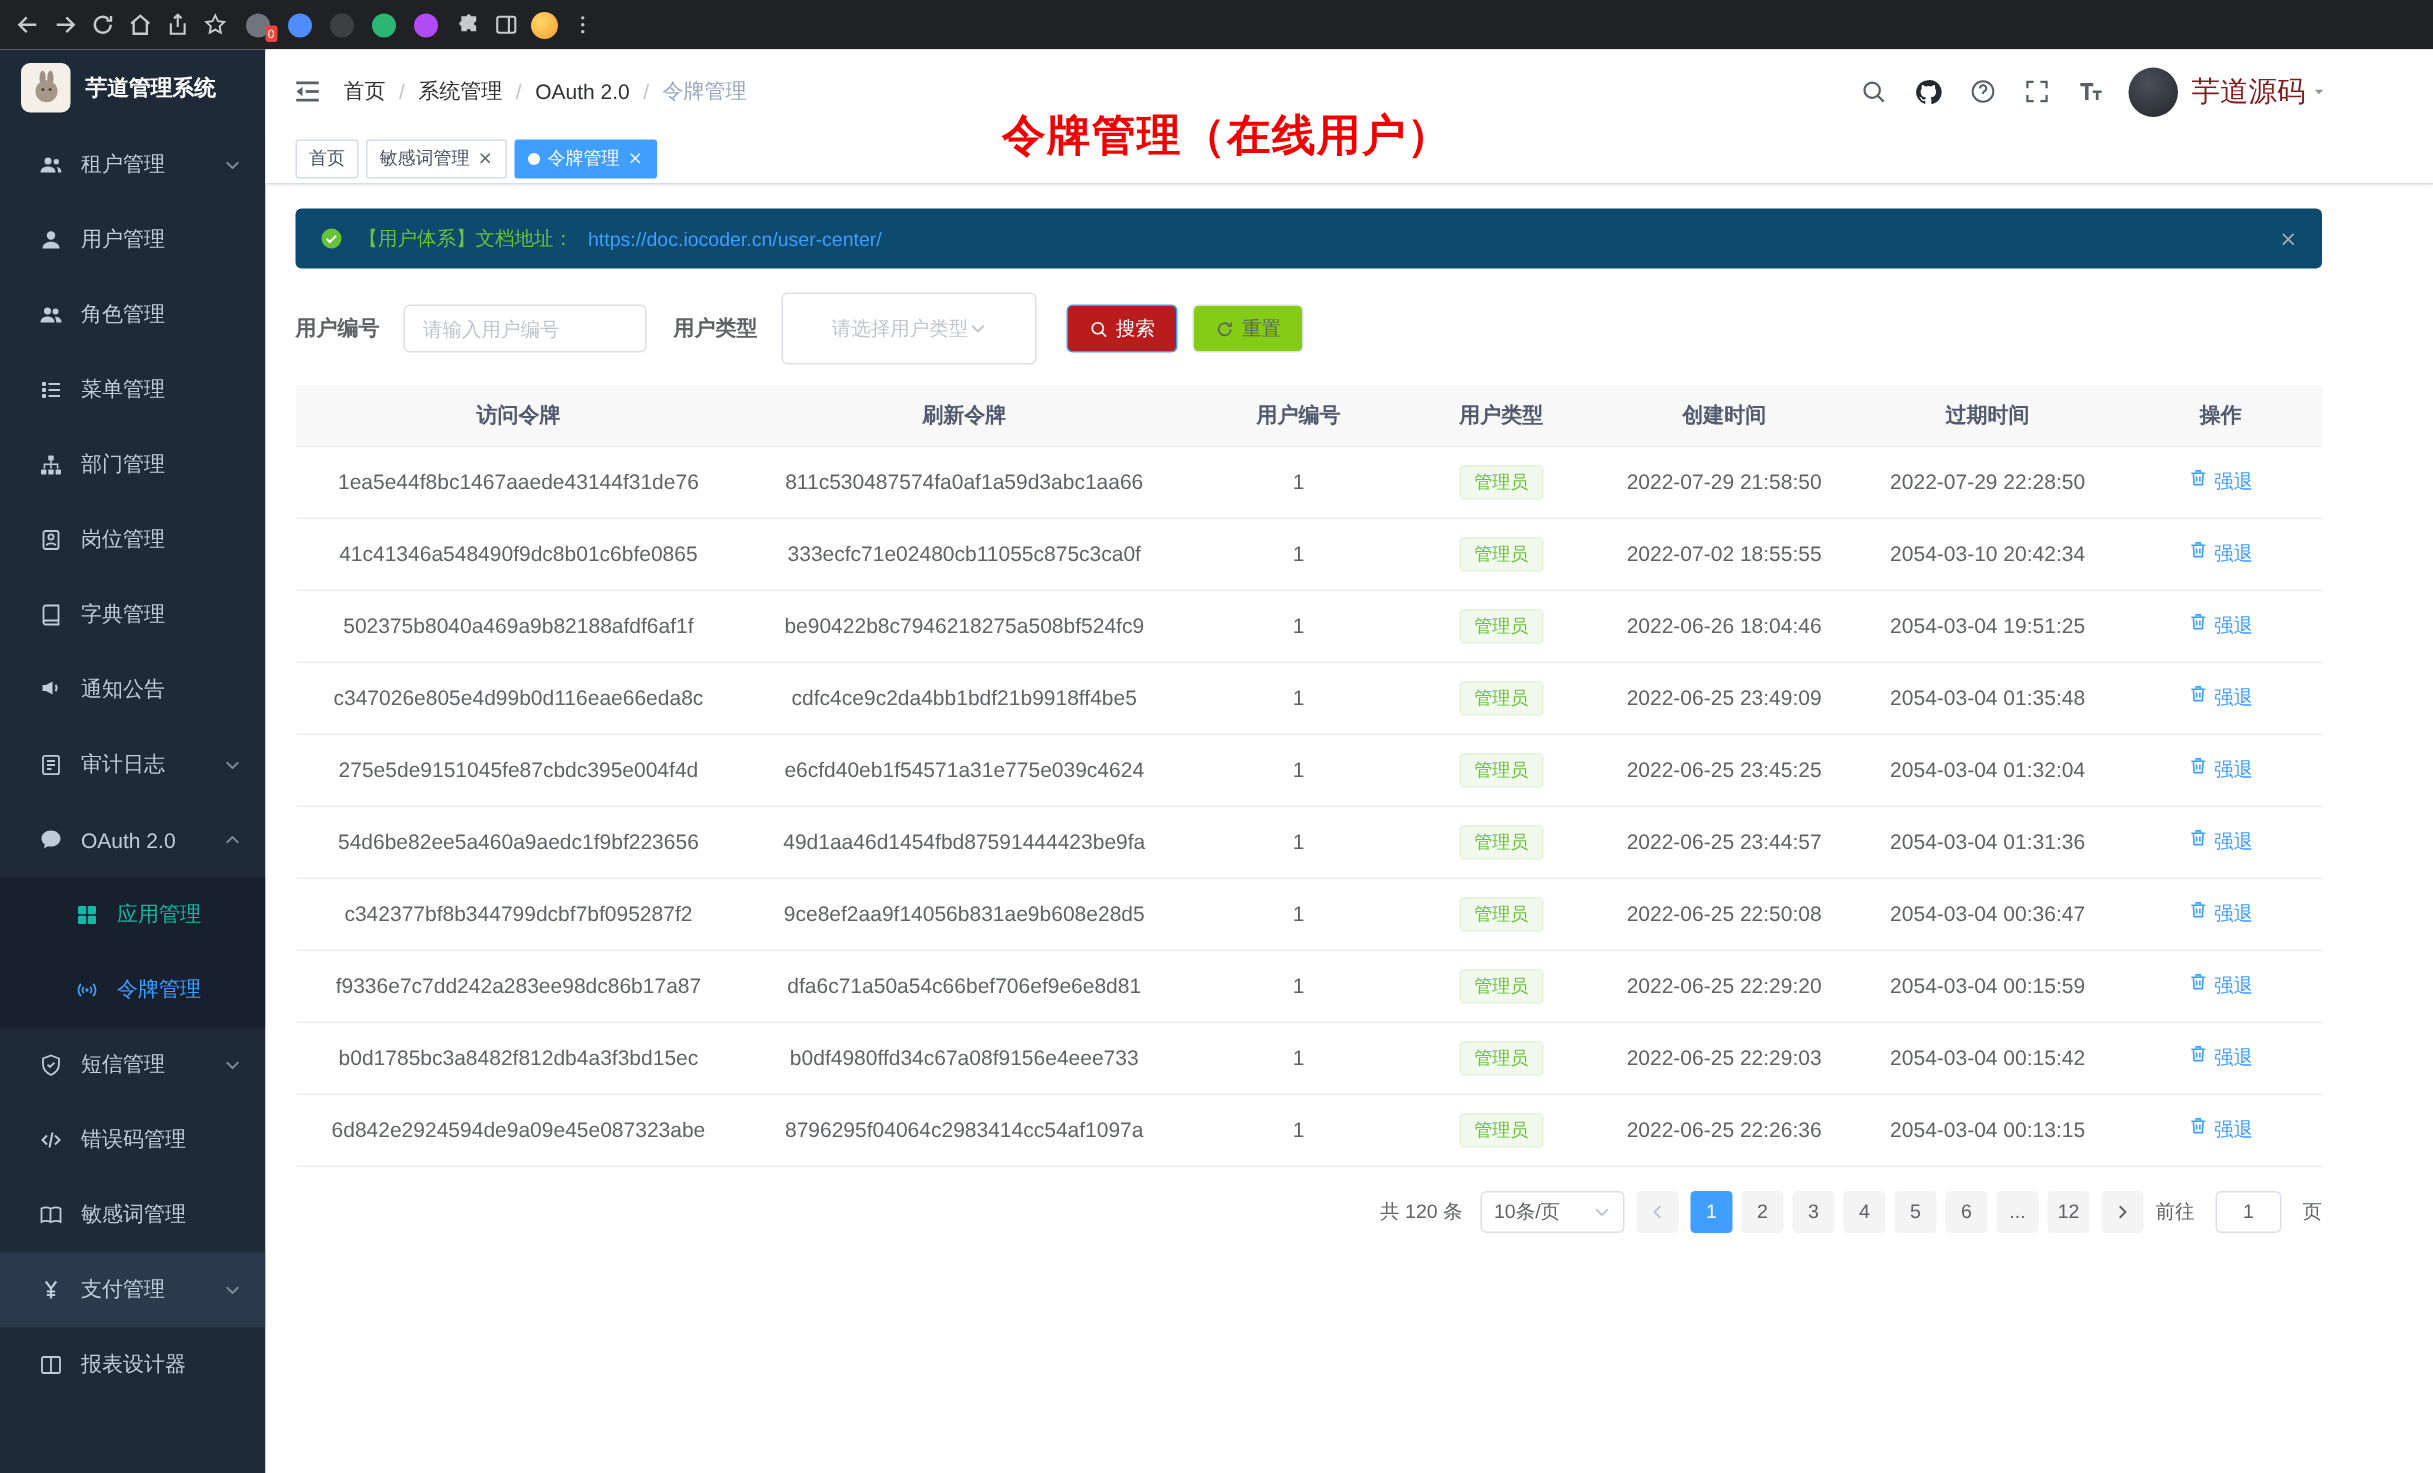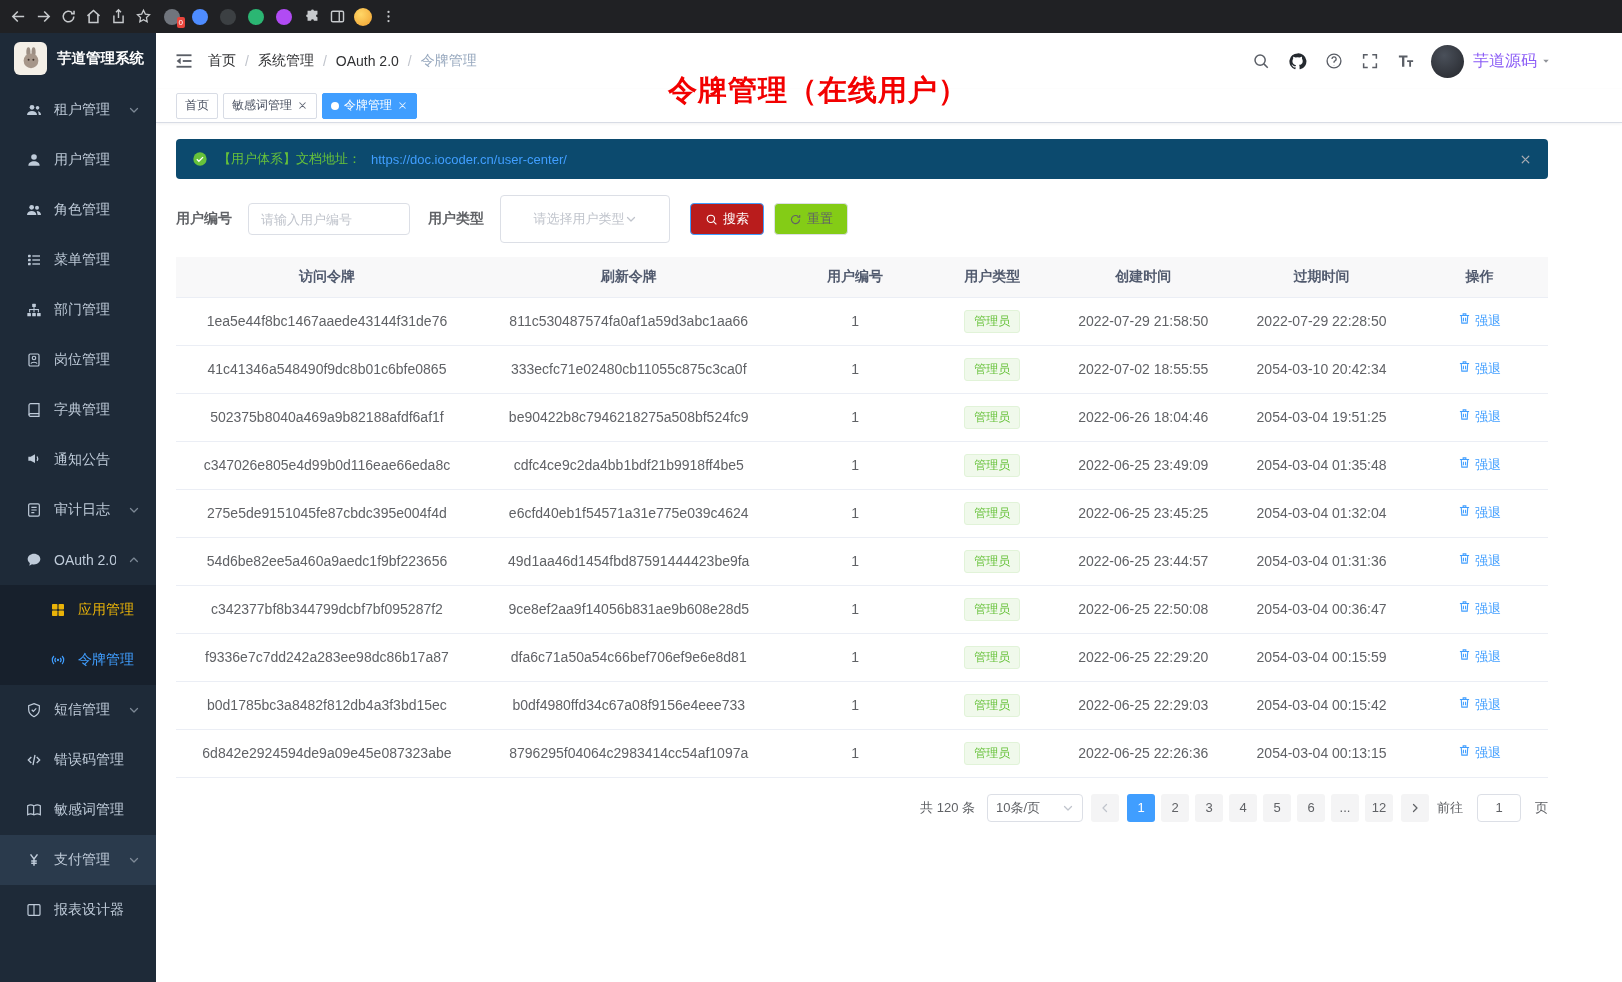--- a/index.html
+++ b/index.html
@@ -18,55 +18,55 @@
   .url{font-size:12.5px;color:#e8eaed;white-space:nowrap;overflow:hidden}
   .ext-group{display:flex;align-items:center;gap:12px;margin:0 4px}
   .ext{width:16px;height:16px;border-radius:50%;position:relative;cursor:pointer;flex-shrink:0}
   .ext .xbadge{position:absolute;bottom:-3px;right:-5px;background:#e8453c;color:#fff;font-size:8px;
     line-height:9px;padding:1px 2px;border-radius:2px}
   .b-avatar{width:18px;height:18px;border-radius:50%;cursor:pointer;flex-shrink:0;
     background:radial-gradient(circle at 38% 35%,#ffd767,#f0a030)}
 
   
   .app{display:flex;height:949px}
-  .sidebar{width:156px;flex-shrink:0;background:#1e2a38;display:flex;flex-direction:column;overflow:hidden}
+  .sidebar{width:177px;flex-shrink:0;background:#1e2a38;display:flex;flex-direction:column;overflow:hidden}
   .logo-row{height:50px;display:flex;align-items:center;padding-left:14px;gap:10px;cursor:pointer}
   .logo-img{width:33px;height:33px;border-radius:6px;background:#f4efe7;display:flex;align-items:center;
     justify-content:center;overflow:hidden}
   .logo-img svg{width:26px;height:26px}
   .logo-title{color:#fff;font-size:14.5px;font-weight:bold;white-space:nowrap}
   .menu{flex:1;padding-top:2px}
   .menu-item{height:50px;display:flex;align-items:center;padding:0 16px 0 26px;gap:12px;color:#bfcbd9;
     font-size:14px;cursor:pointer;white-space:nowrap}
   .menu-item.highlight{background:#2a3a4c}
   .mi-icon{width:16px;height:16px;flex-shrink:0}
   .mi-label{overflow:hidden}
   .mi-chevron{width:12px;height:12px;margin-left:auto;opacity:.85;color:#8d99a6}
   .mi-chevron.up svg{transform:rotate(180deg)}
   .submenu{background:#17202c}
-  .submenu-item{height:50px;display:flex;align-items:center;padding:0 16px 0 50px;gap:12px;color:#eab308;
+  .submenu-item{height:50px;display:flex;align-items:center;padding:0 16px 0 50px;gap:12px;color:#14b8a6;
     font-size:14px;cursor:pointer;white-space:nowrap}
   .submenu-item.active{color:#409eff}
 
   .main{flex:1;display:flex;flex-direction:column;background:#fff;min-width:0}
 
   
   .topbar{height:56px;display:flex;align-items:center;padding:0 70px 0 18px;background:#fff}
   .fold{width:20px;height:20px;color:#5a5e66;cursor:pointer}
   .breadcrumb{margin-left:14px;display:flex;align-items:center;gap:9px;font-size:14px;white-space:nowrap}
   .bc-item{color:#303133;font-weight:500;cursor:pointer}
   .bc-item.last{color:#97a8be;font-weight:400;cursor:default}
   .bc-sep{color:#c0c4cc}
   .topbar-right{margin-left:auto;display:flex;align-items:center}
   .tb-icons{display:flex;align-items:center;gap:18px;margin-right:16px}
   .tb-icon{width:18px;height:18px;color:#5a5e66;cursor:pointer}
   .tb-icon[data-name="github-button"]{color:#24292f;width:19px;height:19px}
   .avatar{width:33px;height:33px;border-radius:50%;margin-right:9px;cursor:pointer;
     background:radial-gradient(circle at 40% 32%,#4a505a,#24262b)}
-  .username{font-size:16px;color:#8b5cf6;cursor:pointer;white-space:nowrap}
+  .username{font-size:19px;color:#7f1d1d;cursor:pointer;white-space:nowrap}
   .u-caret{width:12px;height:12px;color:#909399;margin-left:3px;cursor:pointer}
 
   
   .tagsbar{height:34px;display:flex;align-items:center;padding:0 70px 0 20px;gap:5px;background:#fff;
     border-bottom:1px solid #d8dce5;box-shadow:0 1px 3px rgba(0,21,41,.06)}
   .tag{height:26px;display:inline-flex;align-items:center;gap:5px;padding:0 8px;border:1px solid #d8dce5;
     background:#fff;color:#495060;font-size:12px;cursor:pointer;border-radius:2px;white-space:nowrap}
   .tag .dot{width:8px;height:8px;border-radius:50%;background:#fff}
   .tag.active{background:#409eff;border-color:#409eff;color:#fff}
   .t-close{width:11px;height:11px;opacity:.85}

